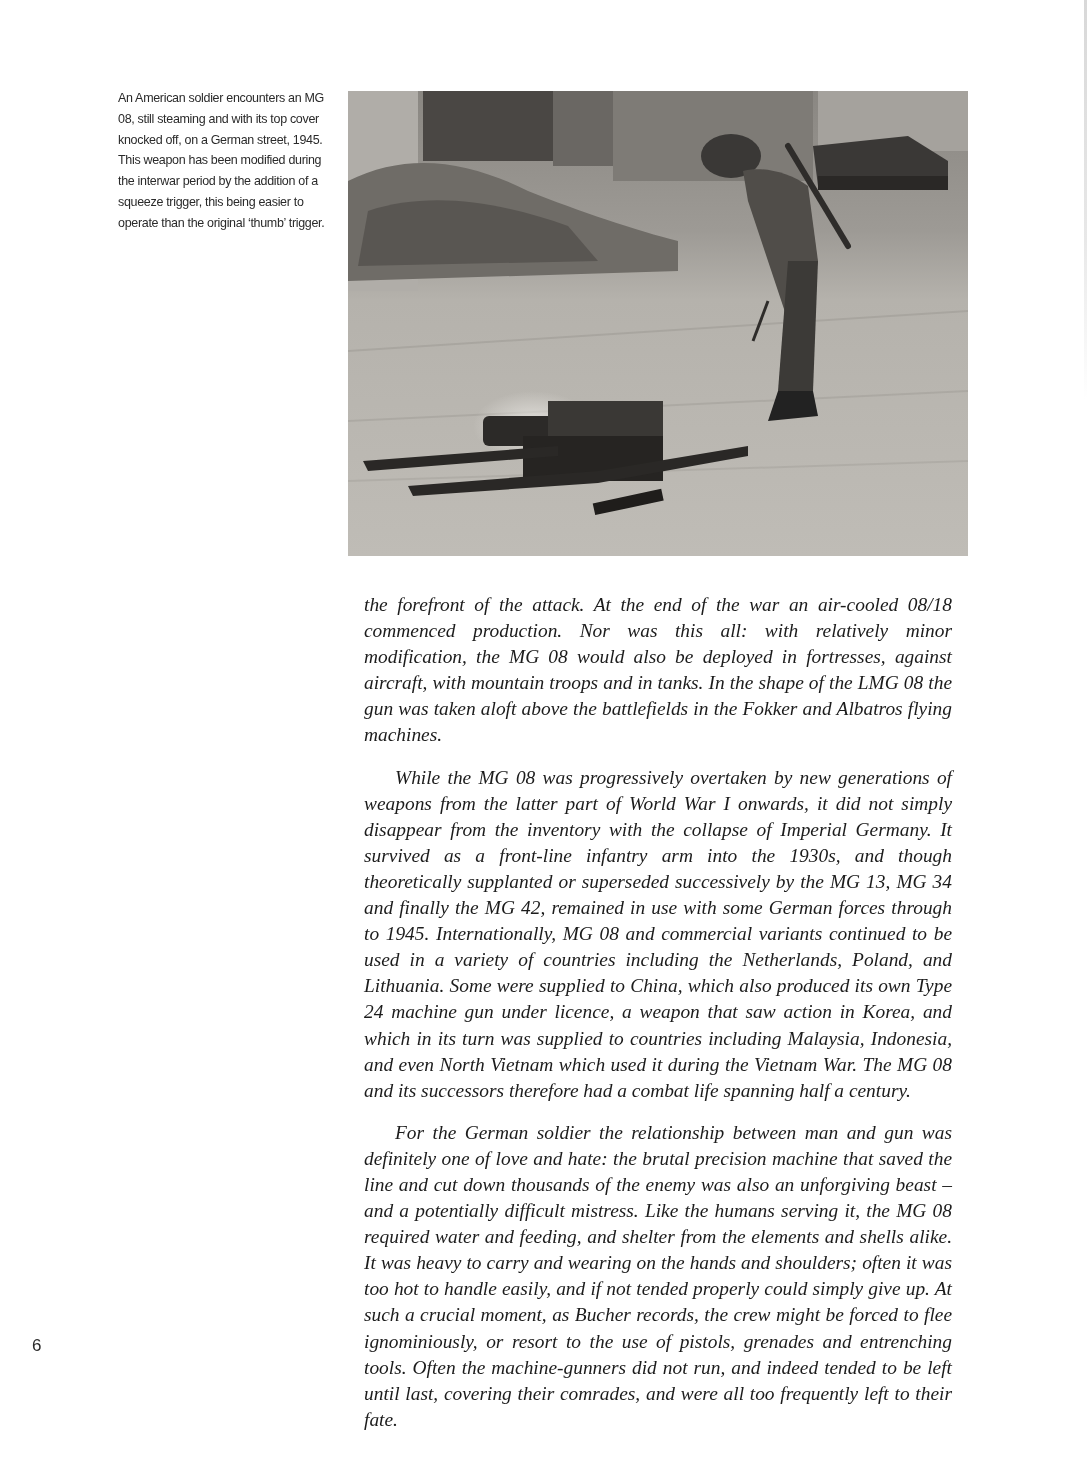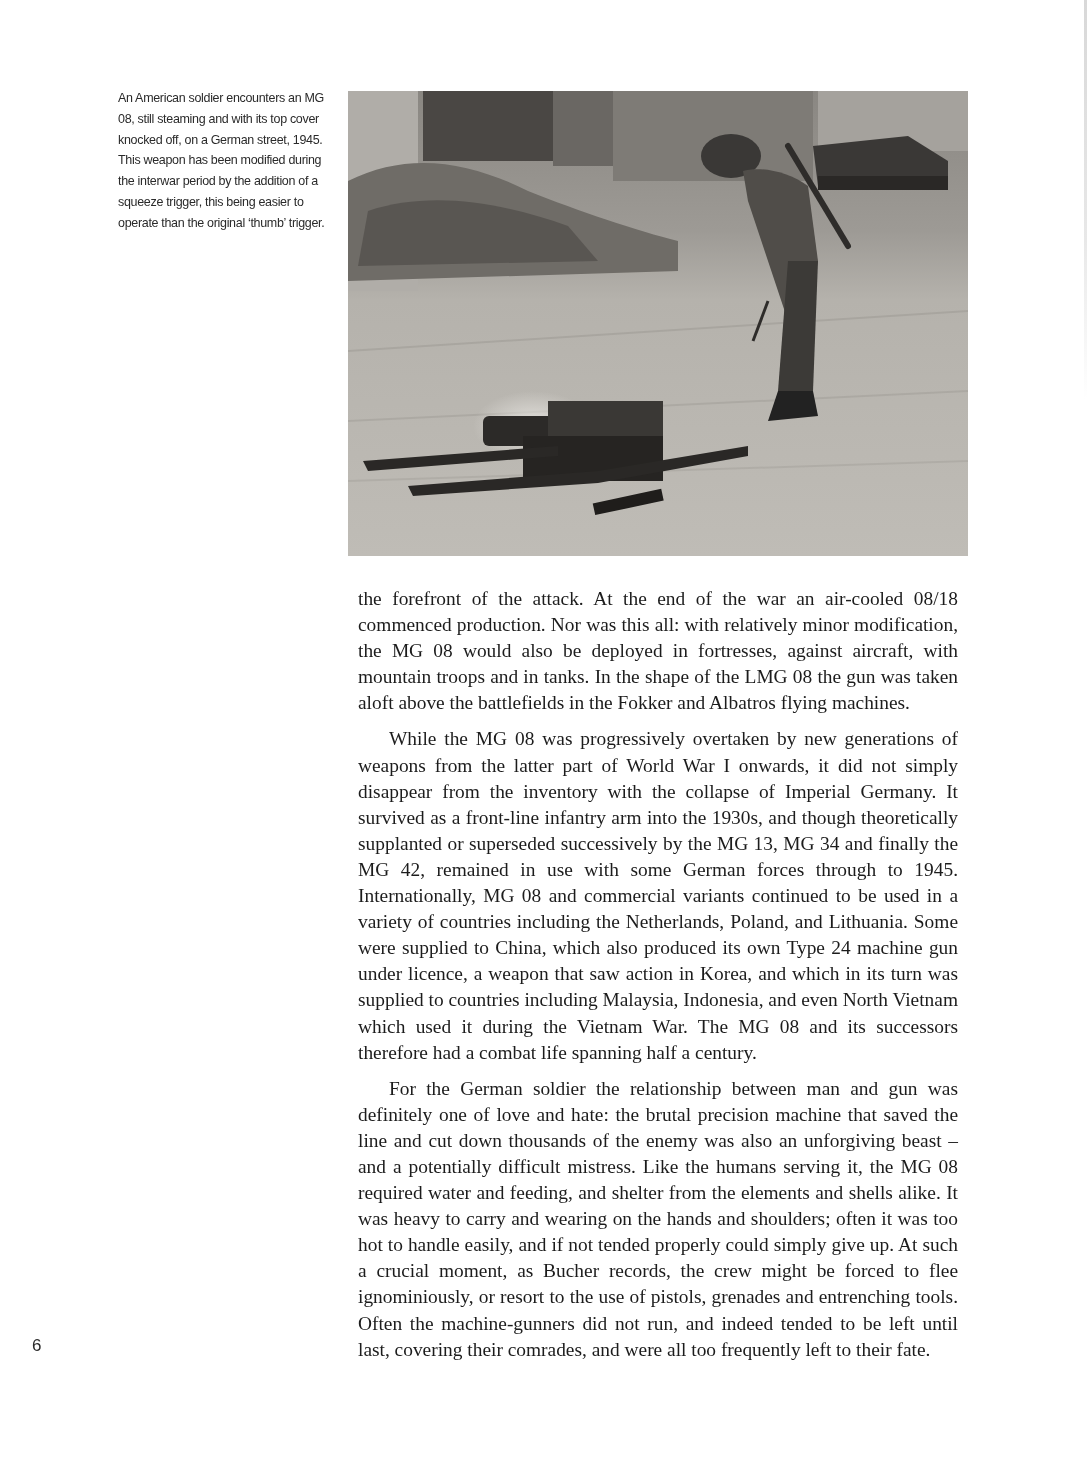--- a/index.html
+++ b/index.html
@@ -42,21 +42,21 @@
       position: absolute;
       left: 348px; top: 576px;
       width: 620px;
       font-family: "Liberation Serif", serif;
       font-size: 19.4px;
       line-height: 26.1px;
       color: #1c1c1c;
       text-align: justify;
       hyphens: none;
     }
-    .body-text p { margin: 10px; }
+    .body-text p { margin: 16px; font-style: italic; }
     .body-text p.indent { text-indent: 31px; }
     .page-number {
       position: absolute;
       left: 32px; top: 1336px;
       font-family: "Liberation Sans", sans-serif;
       font-size: 17px;
       color: #2a2a2a;
     }
   </style>
 </head>

